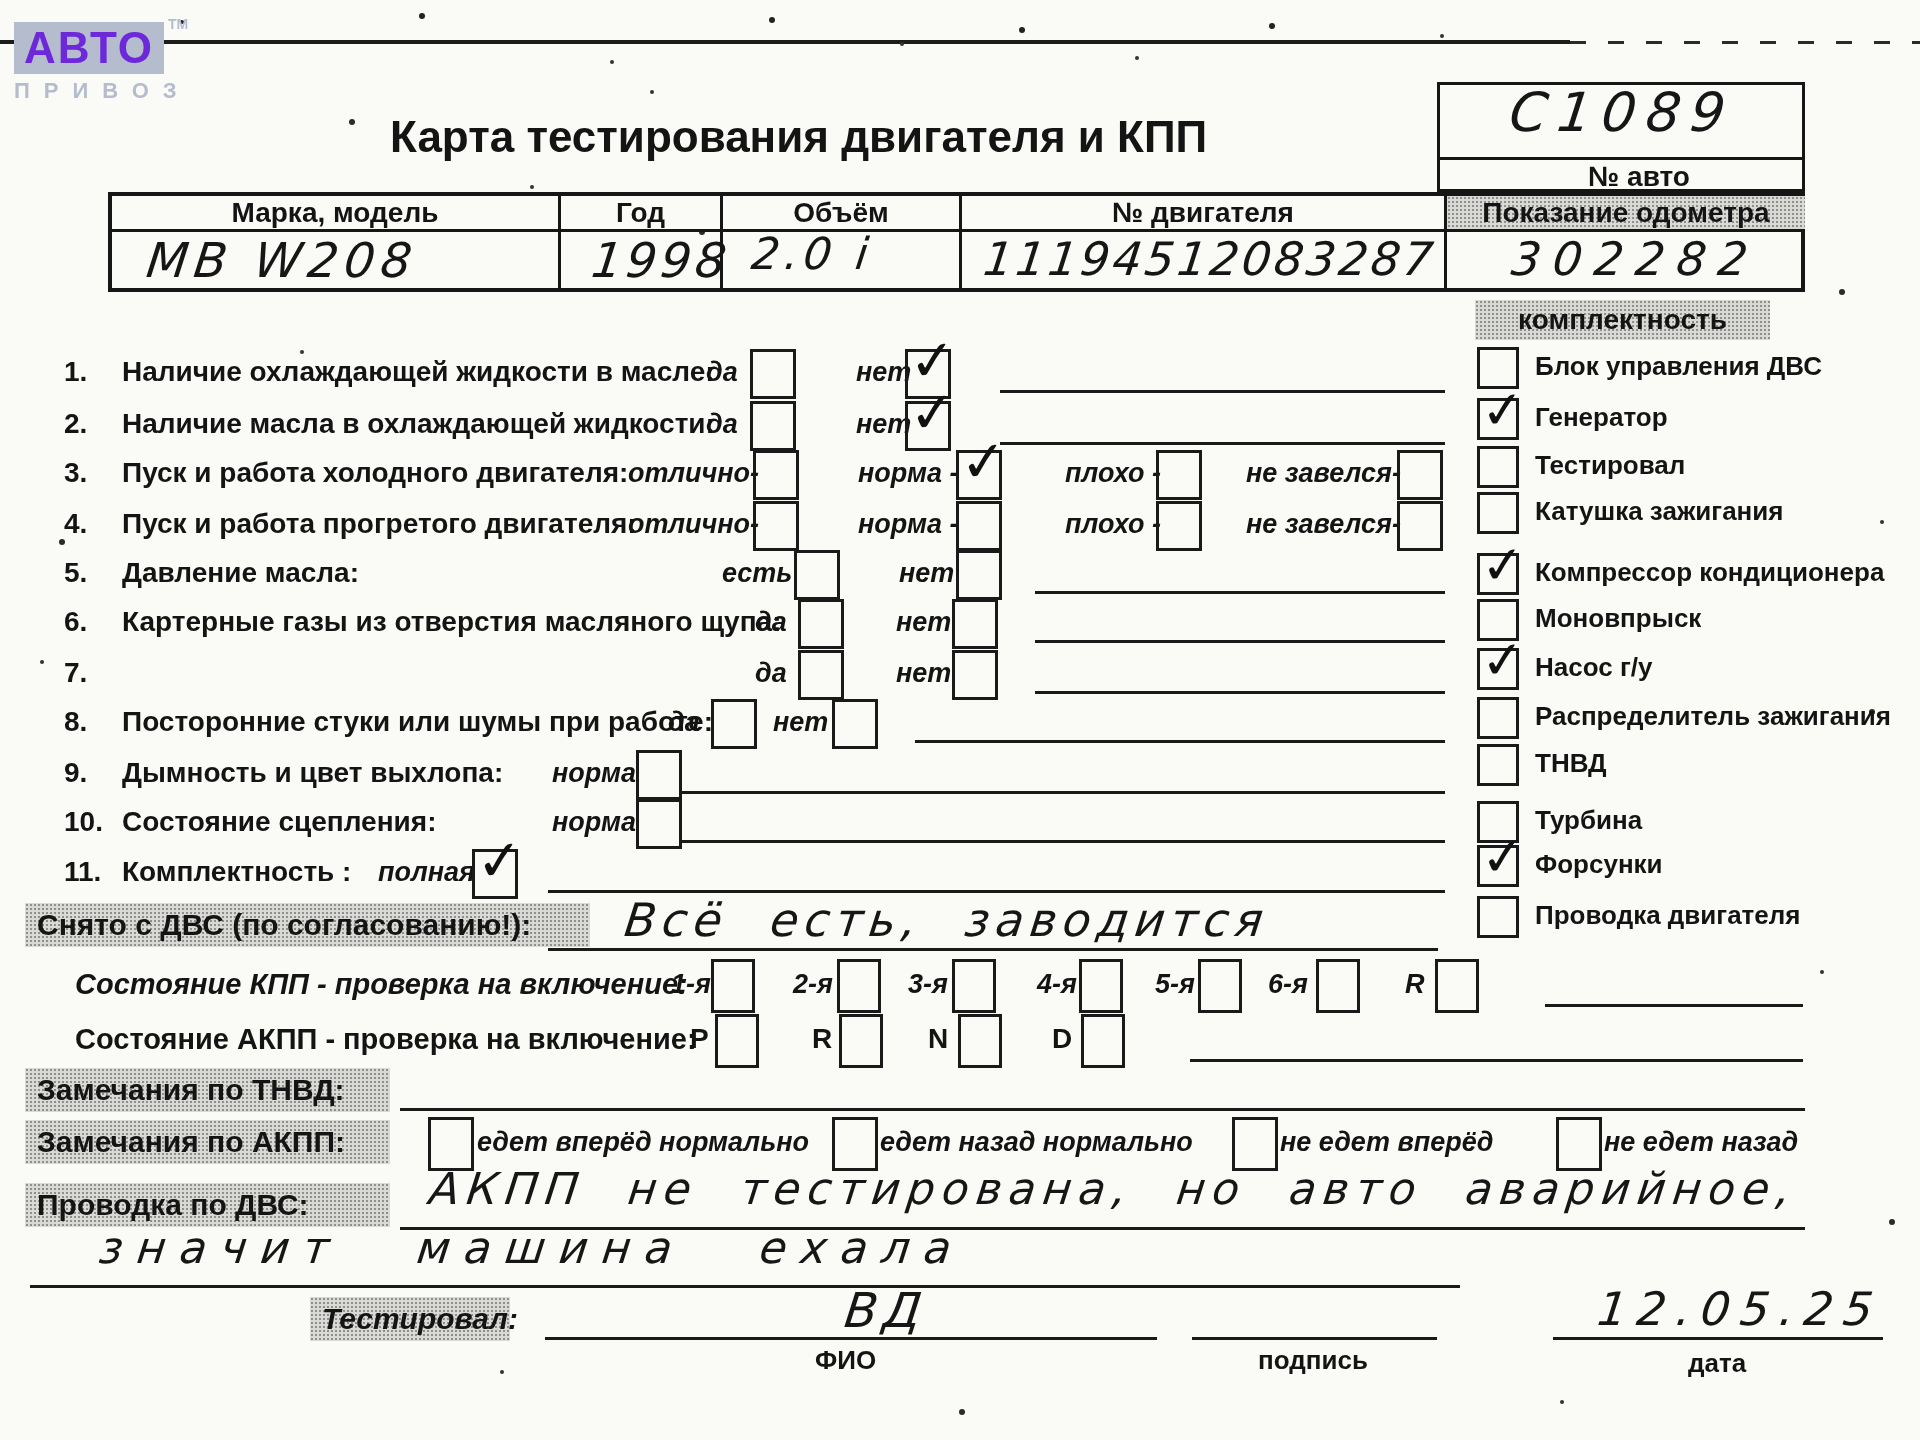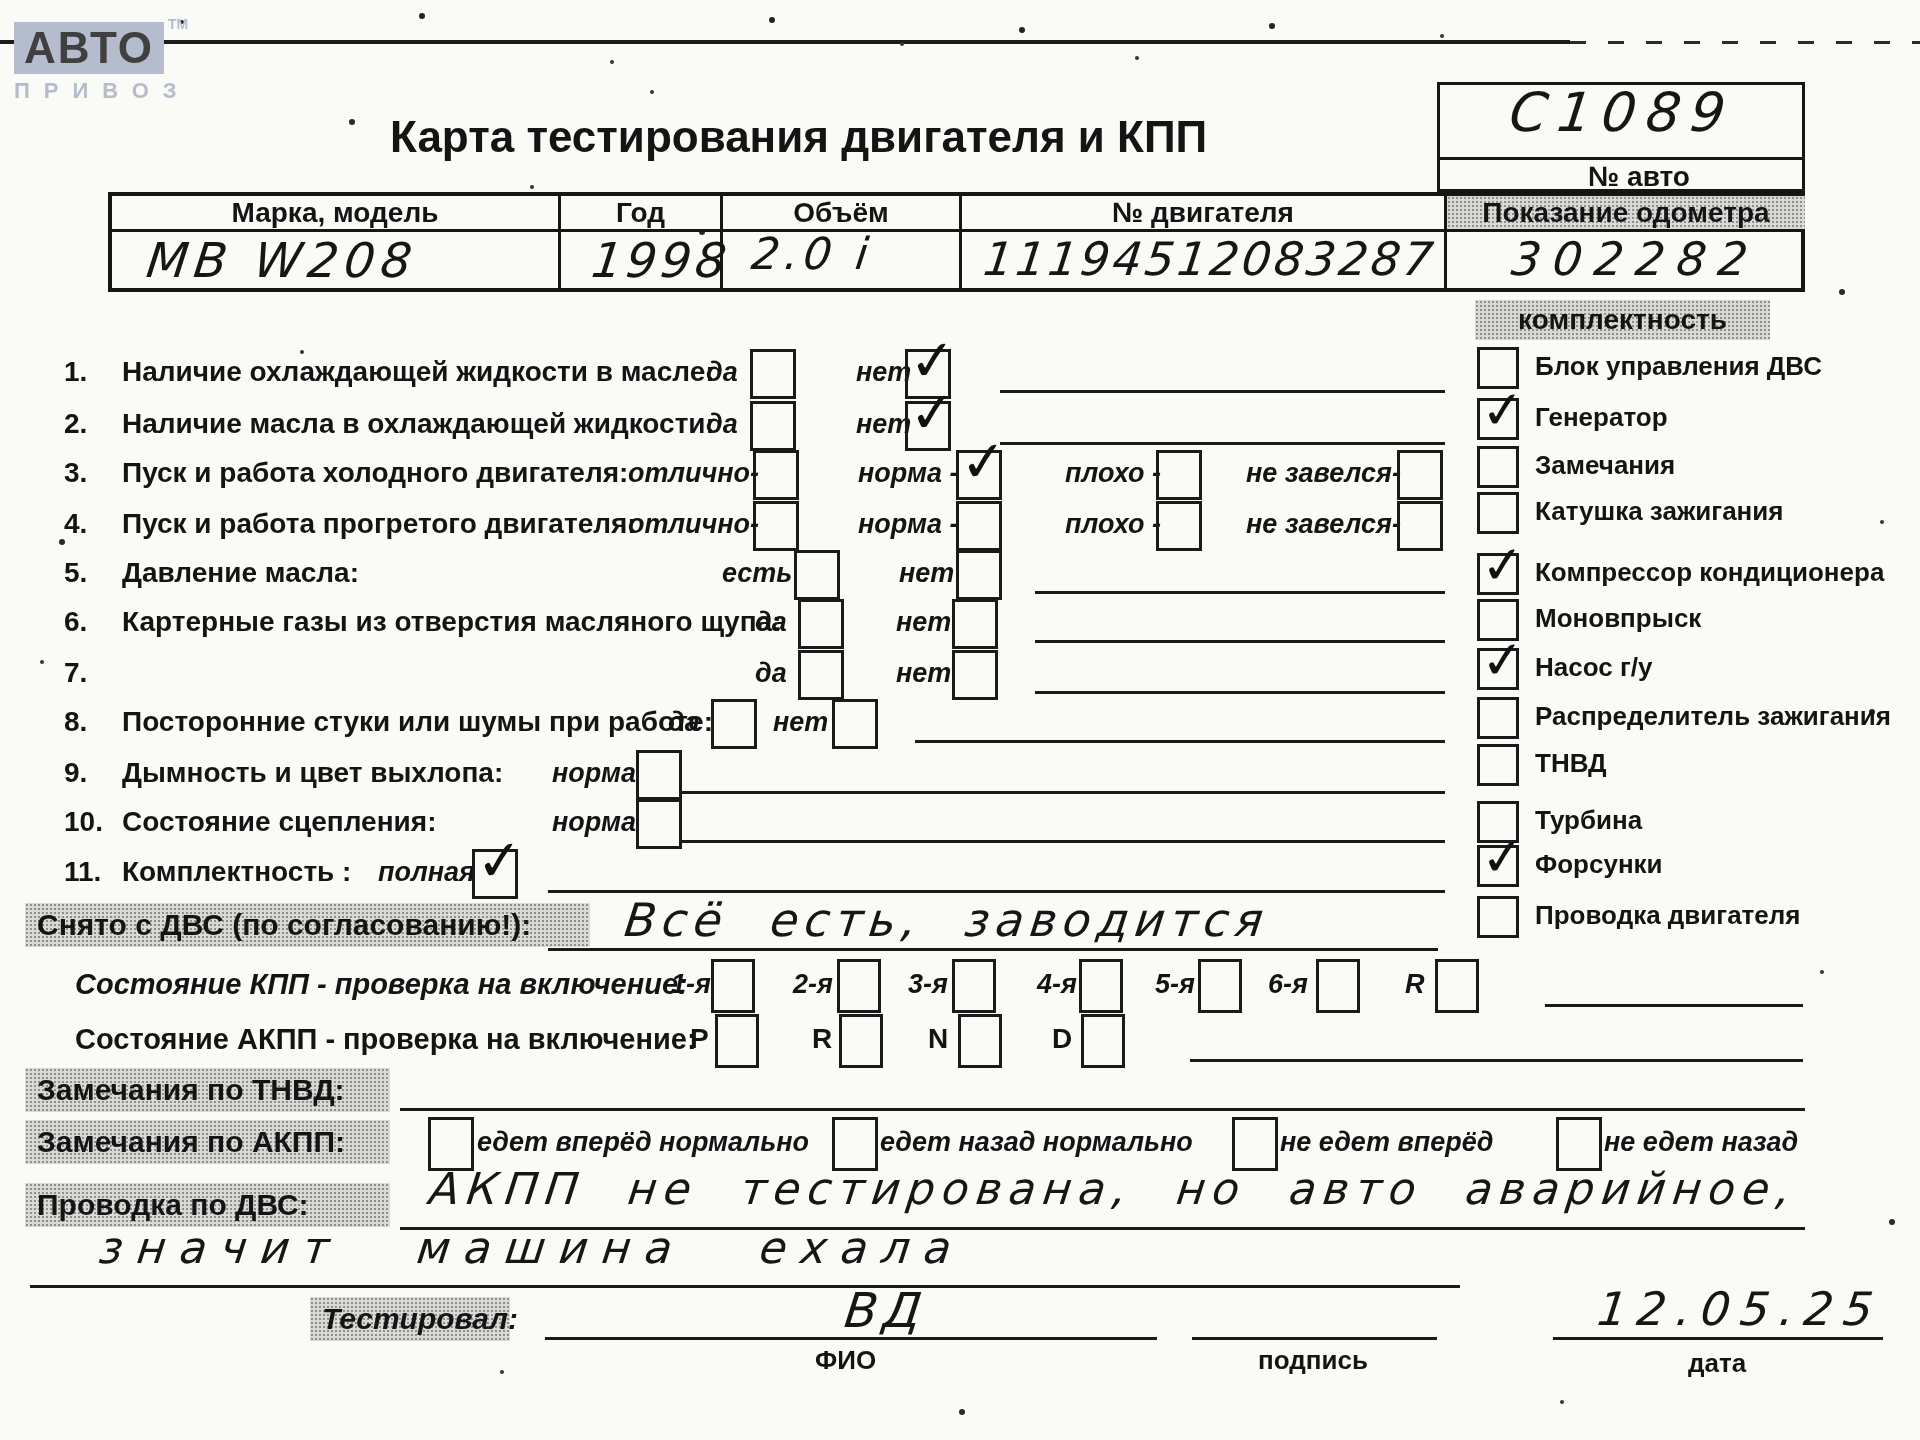--- a/index.html
+++ b/index.html
@@ -11,21 +11,21 @@
         background:repeating-linear-gradient(90deg,#2a2a2a 0 16px,transparent 16px 38px);}
   .specks{position:absolute;left:180px;top:20px;width:4px;height:4px;background:#222;border-radius:50%;
         box-shadow:240px -6px 0 1px #222,430px 40px 0 #333,590px -2px 0 1px #222,720px 22px 0 #333,
         840px 8px 0 1px #222,955px 36px 0 #333,1090px 4px 0 1px #222,1260px 14px 0 #333,
         170px 100px 0 1px #2a2a2a,350px 165px 0 #333,520px 210px 0 1px #2a2a2a,120px 330px 0 #333,
         -120px 520px 0 1px #2a2a2a,-140px 640px 0 #333,1660px 270px 0 1px #2a2a2a,1700px 500px 0 #333,
         1690px 690px 0 1px #2a2a2a,1640px 950px 0 #333,-60px 1080px 0 1px #2a2a2a,320px 1350px 0 #333,
         780px 1390px 0 1px #2a2a2a,1380px 1380px 0 #333,1710px 1200px 0 1px #2a2a2a,470px 70px 0 #333;}
   
   .wm-block{position:absolute;left:14px;top:22px;width:150px;height:52px;background:#b4bccd;
-        color:#404040;font-weight:bold;font-size:44px;line-height:52px;text-align:center;letter-spacing:2px;}
+        color:#6d28d9;font-weight:bold;font-size:44px;line-height:52px;text-align:center;letter-spacing:2px;}
   .wm-sub{position:absolute;left:14px;top:78px;width:220px;color:#b4bccd;font-weight:bold;
         font-size:22px;letter-spacing:14px;}
   .wm-tm{position:absolute;left:168px;top:16px;color:#b4bccd;font-size:14px;font-weight:bold;}
   
   .title{position:absolute;left:390px;top:112px;width:820px;font-size:44px;font-weight:bold;}
   .shade{background-color:#d9d9d6;background-image:radial-gradient(#8e8e8c 0.9px,transparent 1px);
         background-size:4px 4px;}
   .bar{position:absolute;height:44px;font-weight:bold;font-size:30px;line-height:44px;padding-left:12px;
         box-sizing:border-box;}
   .lbl{position:absolute;font-weight:bold;}
@@ -219,21 +219,21 @@
     <span class="etxt">Блок управления ДВС</span>
   </div>
   <div class="eq-row" style="top:397px">
     <div class="ebox">
       <span class="check">✓</span>
       </div>
     <span class="etxt">Генератор</span>
   </div>
   <div class="eq-row" style="top:445px">
     <div class="ebox"></div>
-    <span class="etxt">Замечания</span>
+    <span class="etxt">Тестировал</span>
   </div>
   <div class="eq-row" style="top:491px">
     <div class="ebox"></div>
     <span class="etxt">Катушка зажигания</span>
   </div>
   <div class="eq-row" style="top:552px">
     <div class="ebox">
       <span class="check">✓</span>
       </div>
     <span class="etxt">Компрессор кондиционера</span>

